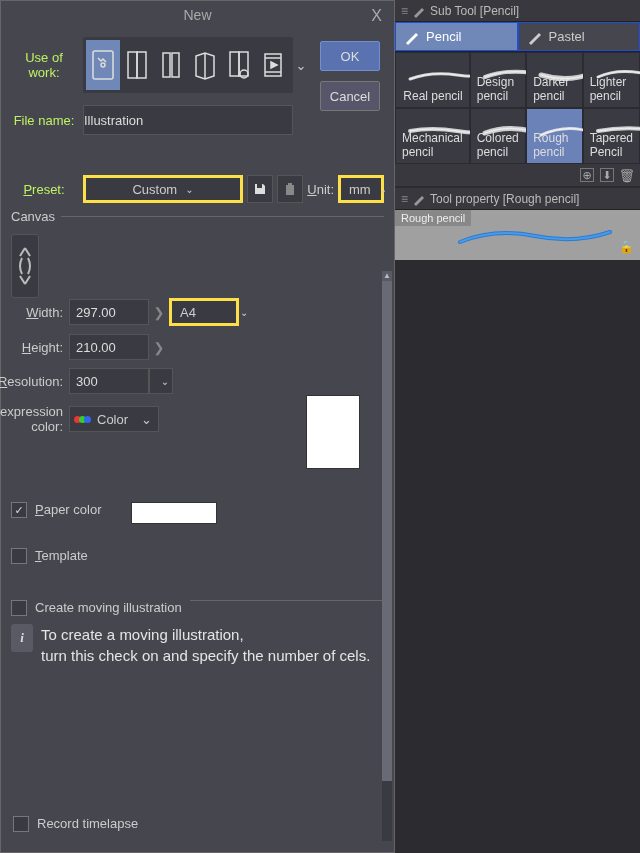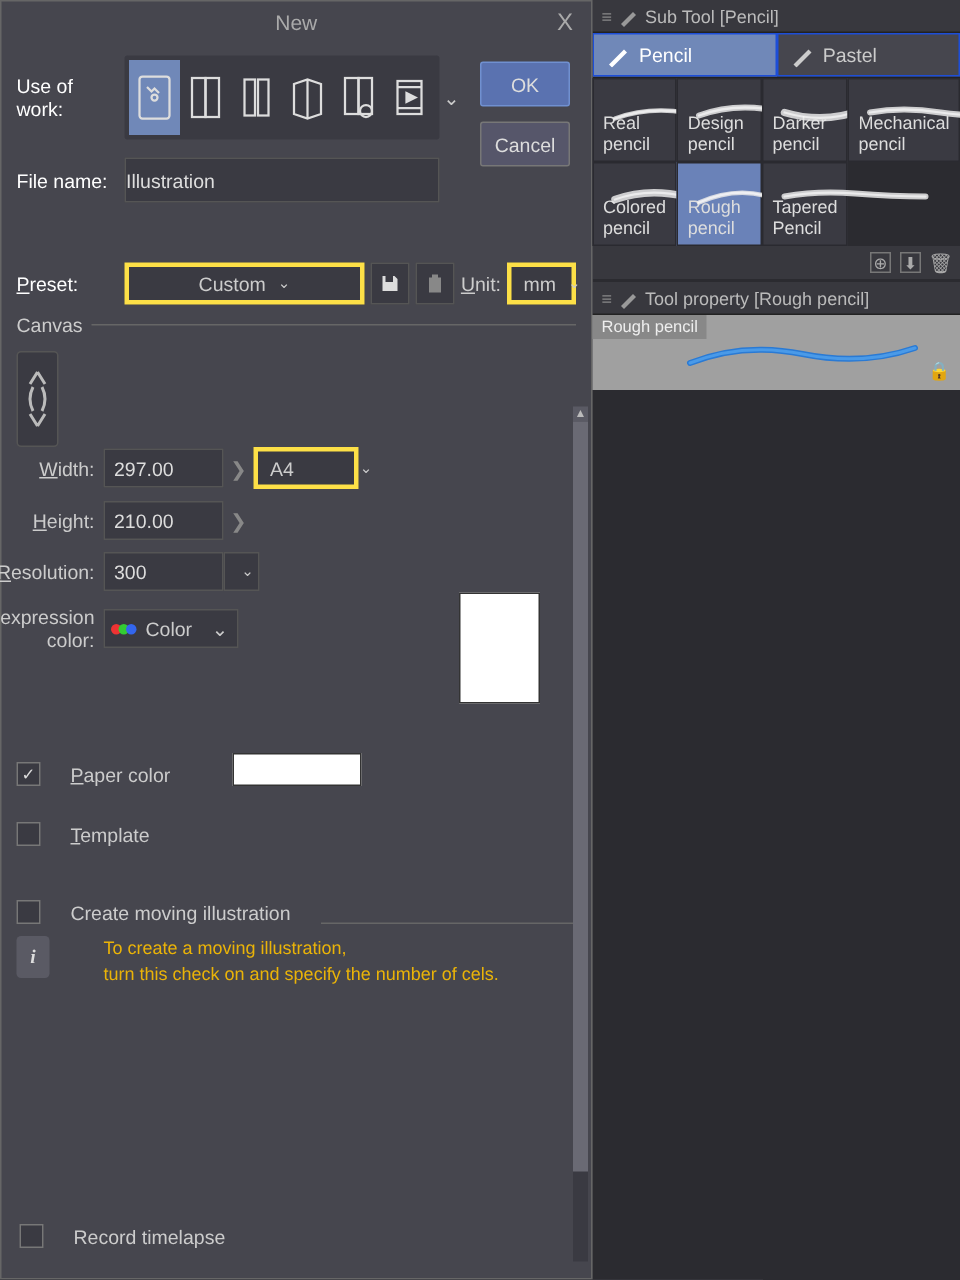--- a/index.html
+++ b/index.html
@@ -5,21 +5,21 @@
   * { box-sizing: border-box; margin: 0; padding: 0; font-family: 'Segoe UI', Arial, sans-serif; }
   body { background: #2a2a2e; width: 640px; height: 853px; display: flex; color: #ccc; font-size: 13px; overflow: hidden; }
   
   
   .dialog { width: 395px; height: 853px; background: #46464e; border: 1px solid #666; position: relative; }
   .dialog-title { text-align: center; color: #aaa; font-size: 14px; padding: 6px 0; }
   .dialog-close { position: absolute; top: 6px; right: 12px; color: #aaa; font-size: 16px; cursor: pointer; }
   .dialog-body { padding: 8px 10px; }
   
   .row { display: flex; align-items: center; margin-bottom: 6px; }
-  .label { width: 72px; text-align: left; padding-right: 6px; color: #ffffff; font-size: 13px; }
+  .label { width: 72px; text-align: center; padding-right: 6px; color: #bef264; font-size: 13px; }
   .label u { text-decoration: underline; }
   
   .work-icons { display: flex; gap: 0; background: #3a3a42; padding: 3px; border-radius: 2px; }
   .work-icon { width: 34px; height: 50px; background: #3a3a42; display: flex; align-items: center; justify-content: center; cursor: pointer; }
   .work-icon.selected { background: #7088b8; }
   .work-icon svg { stroke: #ddd; fill: none; stroke-width: 1.5; }
   .chevron-small { width: 16px; color: #ccc; text-align: center; cursor: pointer; }
   
   .btn-col { position: absolute; top: 40px; right: 14px; display: flex; flex-direction: column; gap: 10px; }
   .btn { width: 60px; height: 30px; background: #56566a; color: #ddd; border: 1px solid #777; border-radius: 2px; cursor: pointer; font-size: 13px; }
@@ -55,32 +55,32 @@
   .link-arrow { width: 20px; text-align: center; color: #888; }
   .dropdown.size { width: 70px; gap: 36px; }
   .dropdown.res { width: 24px; background: #3a3a42; border: 1px solid #555; height: 26px; display: flex; align-items: center; justify-content: center; }
   
   .color-drop { width: 90px; height: 26px; background: #3a3a42; border: 1px solid #555; display: flex; align-items: center; padding: 0 6px; cursor: pointer; }
   .rgb-dots { display: flex; gap: 0; margin-right: 6px; }
   .rgb-dots span { width: 7px; height: 7px; border-radius: 50%; margin-left: -2px; }
   
   .preview-box { width: 54px; height: 74px; background: #fff; border: 1px solid #333; position: absolute; right: 34px; top: 394px; }
   
-  .check-row { display: flex; align-items: flex-end; margin-top: 10px; gap: 12px; }
+  .check-row { display: flex; align-items: flex-start; margin-top: 10px; }
   .checkbox { width: 16px; height: 16px; background: #3a3a42; border: 1px solid #777; margin-right: 8px; display: flex; align-items: center; justify-content: center; cursor: pointer; font-size: 11px; color: #ddd; }
   .checkbox.checked::after { content: '✓'; }
   .color-swatch { width: 86px; height: 22px; background: #fff; border: 1px solid #333; margin-left: 30px; cursor: pointer; }
   
   .paper-section { margin-top: 60px; }
   .template-section { margin-top: 24px; }
   .moving-section { margin-top: 36px; }
   
   .info-box { display: flex; align-items: flex-start; margin-top: 8px; }
   .info-icon { width: 22px; height: 28px; background: #5a5a64; border-radius: 3px; display: flex; align-items: center; justify-content: center; color: #ddd; font-weight: bold; font-style: italic; font-family: serif; margin-right: 8px; flex-shrink: 0; }
-  .info-text { color: #eab308; line-height: 1.4; font-size: 12px; margin-left: 28px; }
+  .info-text { color: #e5e5e5; line-height: 1.4; font-size: 15px; }
   
   .record-section { position: absolute; bottom: 20px; left: 12px; }
   
   .scrollbar { position: absolute; right: 2px; top: 280px; width: 10px; height: 560px; }
   .scrollbar-track { width: 100%; height: 100%; background: #3a3a42; }
   .scrollbar-thumb { width: 100%; height: 500px; background: #6a6a74; position: absolute; top: 0; }
   .scrollbar-arrow { width: 10px; height: 10px; background: #5a5a64; position: absolute; font-size: 8px; text-align: center; color: #bbb; }
   
   
   .right-col { flex: 1; display: flex; flex-direction: column; background: #2b2b30; }
@@ -329,20 +329,27 @@
       </div>
       <div class="brush-cell">
     <svg class="brush-stroke" viewBox="0 0 110 26">
       <path d="M8 14 Q 35 22, 60 12 T 102 16" stroke="#e8e8e8" stroke-width="5" fill="none" stroke-linecap="round" opacity="0.85"></path>
       <path d="M8 14 Q 35 22, 60 12 T 102 16" stroke="#ffffff" stroke-width="1.5" fill="none" stroke-linecap="round" opacity="0.6"></path>
     </svg>
     <span class="brush-label">Darker pencil</span>
       </div>
       <div class="brush-cell">
     <svg class="brush-stroke" viewBox="0 0 110 26">
+      <path d="M8 16 Q 30 6, 60 14 T 102 10" stroke="#e8e8e8" stroke-width="3" fill="none" stroke-linecap="round" opacity="0.85"></path>
+      <path d="M8 16 Q 30 6, 60 14 T 102 10" stroke="#ffffff" stroke-width="1.5" fill="none" stroke-linecap="round" opacity="0.6"></path>
+    </svg>
+    <span class="brush-label">Lighter pencil</span>
+      </div>
+      <div class="brush-cell">
+    <svg class="brush-stroke" viewBox="0 0 110 26">
       <path d="M8 14 Q 30 10, 55 14 T 102 12" stroke="#e8e8e8" stroke-width="4" fill="none" stroke-linecap="round" opacity="0.85"></path>
       <path d="M8 14 Q 30 10, 55 14 T 102 12" stroke="#ffffff" stroke-width="1.5" fill="none" stroke-linecap="round" opacity="0.6"></path>
     </svg>
     <span class="brush-label">Mechanical pencil</span>
       </div>
       <div class="brush-cell">
     <svg class="brush-stroke" viewBox="0 0 110 26">
       <path d="M8 16 Q 30 8, 55 14 T 102 10" stroke="#e8e8e8" stroke-width="5" fill="none" stroke-linecap="round" opacity="0.85"></path>
       <path d="M8 16 Q 30 8, 55 14 T 102 10" stroke="#ffffff" stroke-width="1.5" fill="none" stroke-linecap="round" opacity="0.6"></path>
     </svg>

